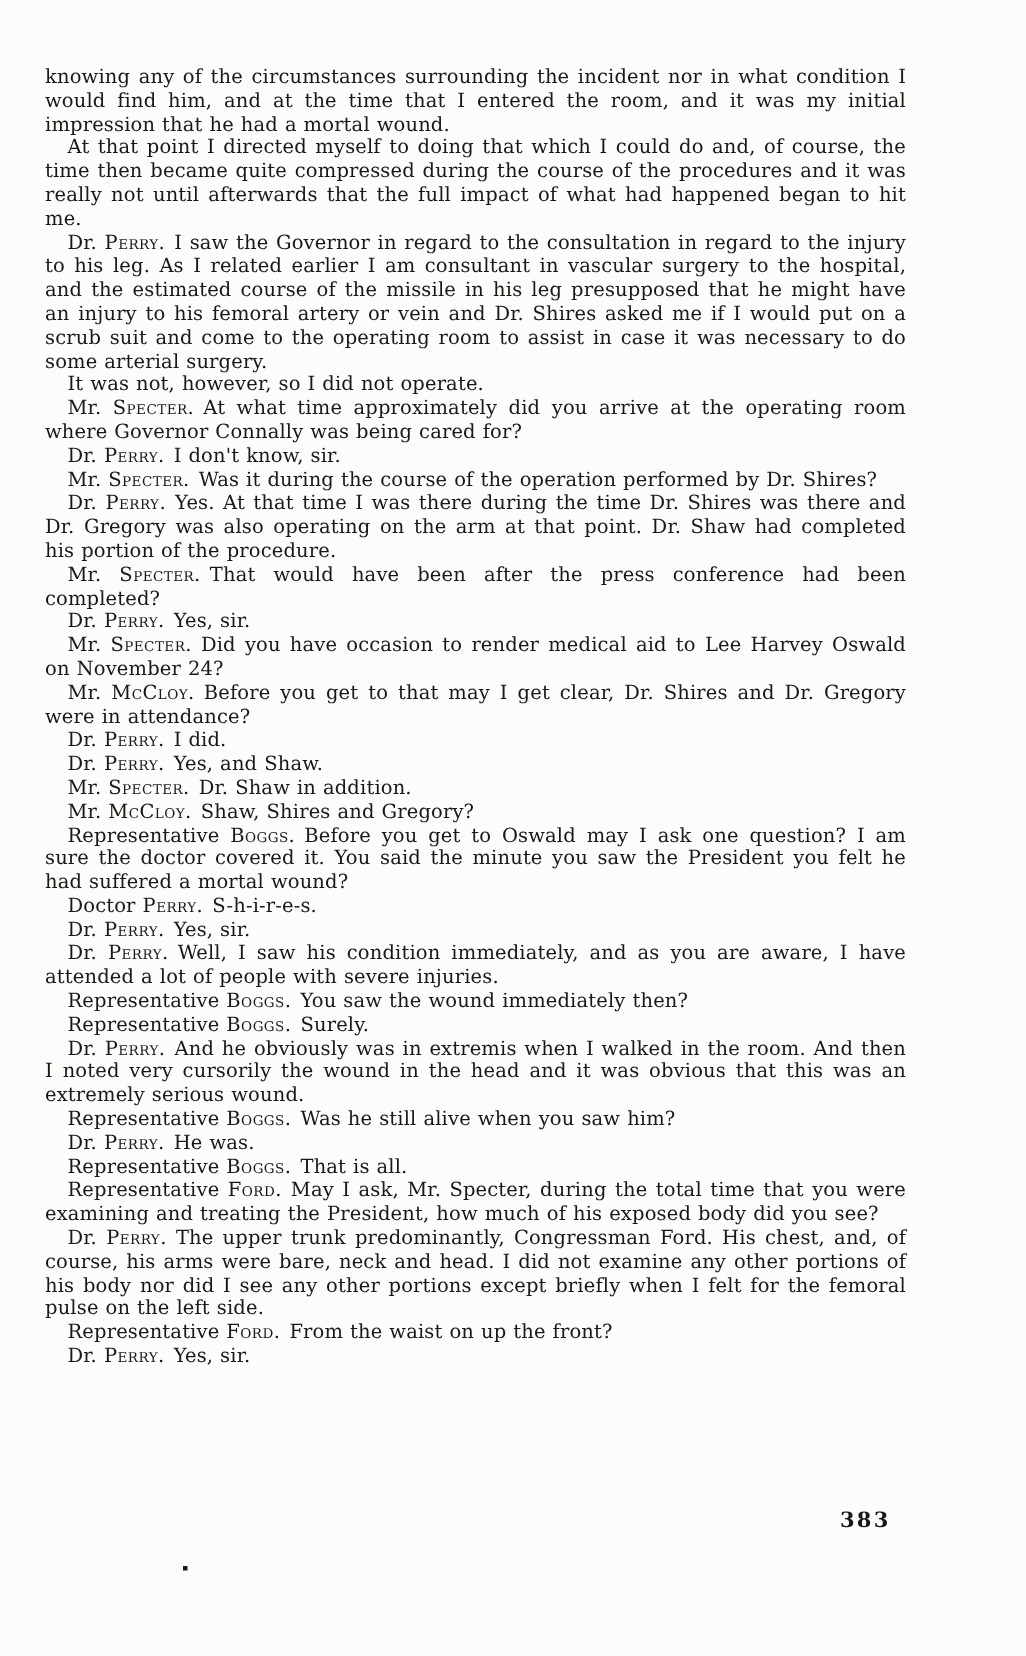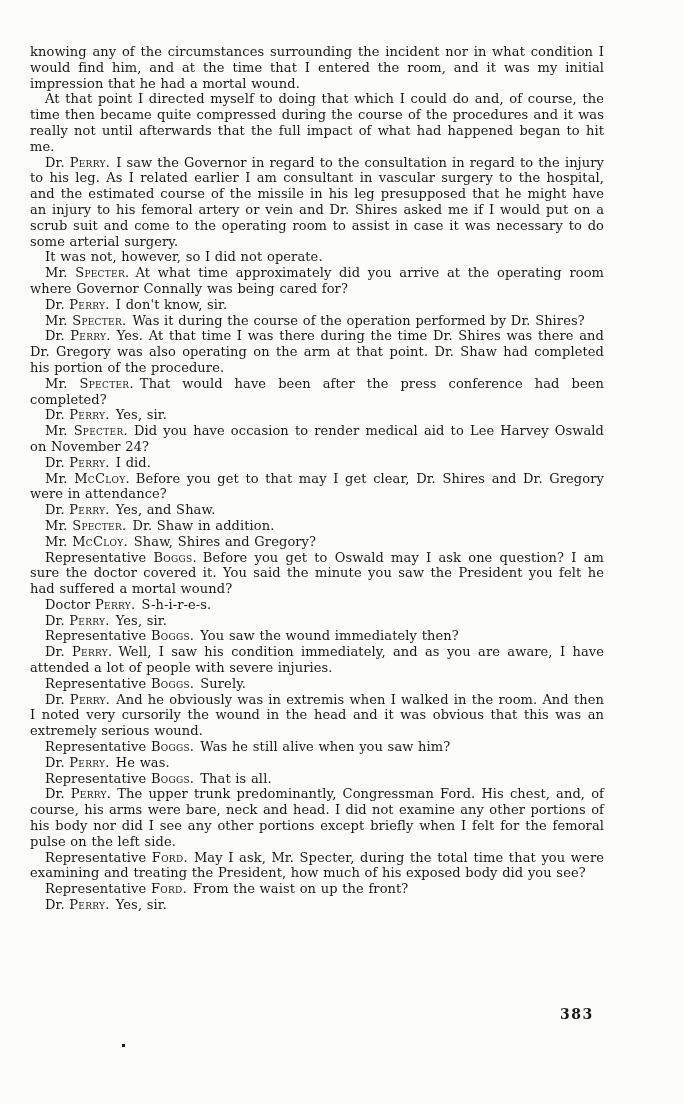--- a/index.html
+++ b/index.html
@@ -38,35 +38,35 @@
       <p class="para"><span>At that point I directed myself to doing that which I could do and, of course, the time then became quite compressed during the course of the procedures and it was really not until afterwards that the full impact of what had happened began to hit me.</span></p>
       <p class="para"><span class="speaker"><span>Dr.</span> <span class="sc">Perry.</span></span><span>I saw the Governor in regard to the consultation in regard to the injury to his leg.  As I related earlier I am consultant in vascular surgery to the hospital, and the estimated course of the missile in his leg presupposed that he might have an injury to his femoral artery or vein and Dr. Shires asked me if I would put on a scrub suit and come to the operating room to assist in case it was necessary to do some arterial surgery.</span></p>
       <p class="para"><span>It was not, however, so I did not operate.</span></p>
       <p class="para"><span class="speaker"><span>Mr.</span> <span class="sc">Specter.</span></span><span>At what time approximately did you arrive at the operating room where Governor Connally was being cared for?</span></p>
       <p class="para"><span class="speaker"><span>Dr.</span> <span class="sc">Perry.</span></span><span>I don't know, sir.</span></p>
       <p class="para"><span class="speaker"><span>Mr.</span> <span class="sc">Specter.</span></span><span>Was it during the course of the operation performed by Dr. Shires?</span></p>
       <p class="para"><span class="speaker"><span>Dr.</span> <span class="sc">Perry.</span></span><span>Yes. At that time I was there during the time Dr. Shires was there and Dr. Gregory was also operating on the arm at that point.  Dr. Shaw had completed his portion of the procedure.</span></p>
       <p class="para"><span class="speaker"><span>Mr.</span> <span class="sc">Specter.</span></span><span>That would have been after the press conference had been completed?</span></p>
       <p class="para"><span class="speaker"><span>Dr.</span> <span class="sc">Perry.</span></span><span>Yes, sir.</span></p>
       <p class="para"><span class="speaker"><span>Mr.</span> <span class="sc">Specter.</span></span><span>Did you have occasion to render medical aid to Lee Harvey Oswald on November 24?</span></p>
+      <p class="para"><span class="speaker"><span>Mr.</span> <span class="sc">McCloy.</span></span><span>Before you get to that may I get clear, Dr. Shires and Dr. Gregory were in attendance?</span></p>
       <p class="para"><span class="speaker"><span>Dr.</span> <span class="sc">Perry.</span></span><span>I did.</span></p>
-      <p class="para"><span class="speaker"><span>Mr.</span> <span class="sc">McCloy.</span></span><span>Before you get to that may I get clear, Dr. Shires and Dr. Gregory were in attendance?</span></p>
       <p class="para"><span class="speaker"><span>Dr.</span> <span class="sc">Perry.</span></span><span>Yes, and Shaw.</span></p>
       <p class="para"><span class="speaker"><span>Mr.</span> <span class="sc">Specter.</span></span><span>Dr. Shaw in addition.</span></p>
       <p class="para"><span class="speaker"><span>Mr.</span> <span class="sc">McCloy.</span></span><span>Shaw, Shires and Gregory?</span></p>
       <p class="para"><span class="speaker"><span>Representative</span> <span class="sc">Boggs.</span></span><span>Before you get to Oswald may I ask one question? I am sure the doctor covered it.  You said the minute you saw the President you felt he had suffered a mortal wound?</span></p>
       <p class="para"><span class="speaker"><span>Doctor</span> <span class="sc">Perry.</span></span><span>S-h-i-r-e-s.</span></p>
       <p class="para"><span class="speaker"><span>Dr.</span> <span class="sc">Perry.</span></span><span>Yes, sir.</span></p>
+      <p class="para"><span class="speaker"><span>Dr.</span> <span class="sc">Perry.</span></span><span>Well, I saw his condition immediately, and as you are aware, I have attended a lot of people with severe injuries.</span></p>
       <p class="para"><span class="speaker"><span>Representative</span> <span class="sc">Boggs.</span></span><span>You saw the wound immediately then?</span></p>
-      <p class="para"><span class="speaker"><span>Dr.</span> <span class="sc">Perry.</span></span><span>Well, I saw his condition immediately, and as you are aware, I have attended a lot of people with severe injuries.</span></p>
       <p class="para"><span class="speaker"><span>Representative</span> <span class="sc">Boggs.</span></span><span>Surely.</span></p>
       <p class="para"><span class="speaker"><span>Dr.</span> <span class="sc">Perry.</span></span><span>And he obviously was in extremis when I walked in the room. And then I noted very cursorily the wound in the head and it was obvious that this was an extremely serious wound.</span></p>
       <p class="para"><span class="speaker"><span>Representative</span> <span class="sc">Boggs.</span></span><span>Was he still alive when you saw him?</span></p>
       <p class="para"><span class="speaker"><span>Dr.</span> <span class="sc">Perry.</span></span><span>He was.</span></p>
       <p class="para"><span class="speaker"><span>Representative</span> <span class="sc">Boggs.</span></span><span>That is all.</span></p>
+      <p class="para"><span class="speaker"><span>Representative</span> <span class="sc">Ford.</span></span><span>May I ask, Mr. Specter, during the total time that you were examining and treating the President, how much of his exposed body did you see?</span></p>
       <p class="para"><span class="speaker"><span>Dr.</span> <span class="sc">Perry.</span></span><span>The upper trunk predominantly, Congressman Ford.  His chest, and, of course, his arms were bare, neck and head.  I did not examine any other portions of his body nor did I see any other portions except briefly when I felt for the femoral pulse on the left side.</span></p>
-      <p class="para"><span class="speaker"><span>Representative</span> <span class="sc">Ford.</span></span><span>May I ask, Mr. Specter, during the total time that you were examining and treating the President, how much of his exposed body did you see?</span></p>
       <p class="para"><span class="speaker"><span>Representative</span> <span class="sc">Ford.</span></span><span>From the waist on up the front?</span></p>
       <p class="para"><span class="speaker"><span>Dr.</span> <span class="sc">Perry.</span></span><span>Yes, sir.</span></p>
     </div>
   <div class="page-number">383</div>
   <div class="speck"></div>
 </div>
 
 </body></html>

